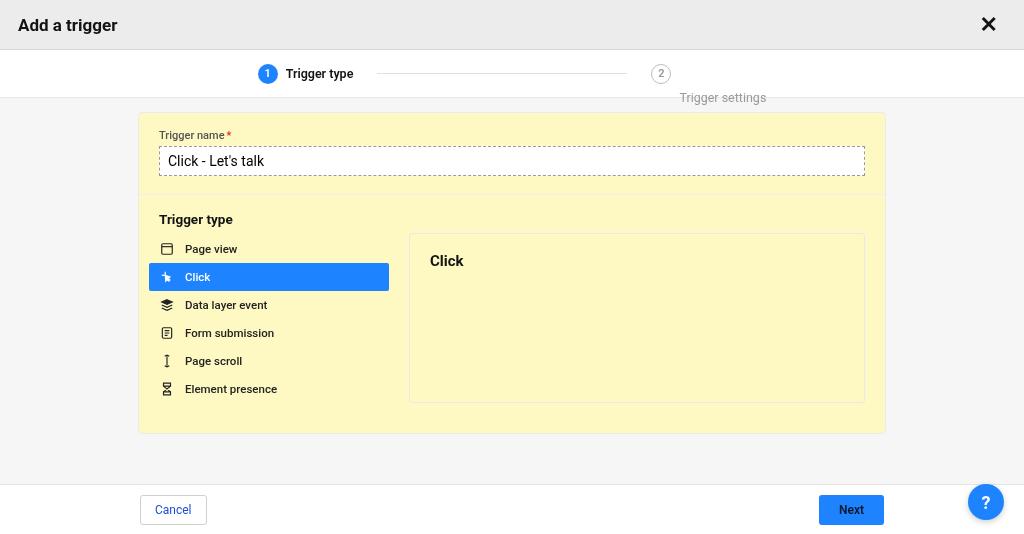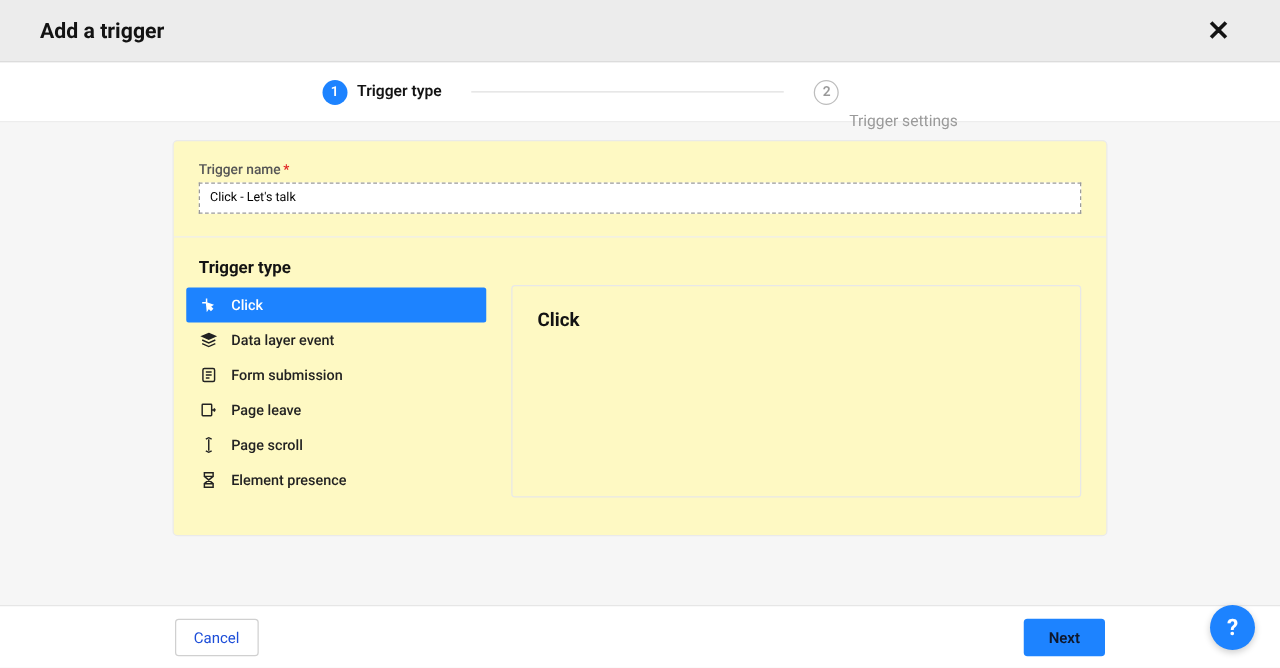--- a/index.html
+++ b/index.html
@@ -11,21 +11,21 @@
     height: 534px;
     overflow: hidden;
     position: relative;
   }
   .header {
     background: #ececec;
     height: 50px;
     display: flex;
     align-items: center;
     justify-content: space-between;
-    padding: 0 32px;
+    padding: 0 18px;
     border-bottom: 1px solid #d6d6d6;
   }
   .header h1 {
     font-size: 17px;
     font-weight: 700;
   }
   .close-btn {
     font-size: 22px;
     font-weight: 700;
     cursor: pointer;
@@ -90,21 +90,21 @@
   }
   .field-label {
     font-size: 11px;
     font-weight: 500;
     color: #555;
     margin-bottom: 4px;
   }
   .field-label .req { color: #e02424; margin-left: 2px;}
   .text-input {
     width: 100%;
-    font-size: 10px;
+    font-size: 14px;
     padding: 6px 8px;
     border: 1px dashed #9a9a9a;
     background: #fff;
     outline: none;
     font-family: inherit;
   }
   .card-content {
     display: flex;
     padding: 16px 20px 30px 10px;
     gap: 20px;
@@ -237,20 +237,29 @@
       <div class="field-label">
         <span>Trigger name</span><span class="req">*</span>
       </div>
       <input class="text-input" type="text" value="Click - Let's talk" style="">
     </div>
 
     <div class="card-content">
       <div class="type-list">
         <div class="type-label">Trigger type</div>
 
+        <div class="type-item">
+          <span class="icon">
+            <svg width="14" height="14" viewBox="0 0 24 24" fill="none" stroke="currentColor" stroke-width="2">
+                <rect x="3" y="3" width="18" height="18" rx="2"></rect>
+                <path d="M3 8h18"></path>
+              </svg>
+          </span>
+          <span>Page view</span>
+        </div>
 
         <div class="type-item selected">
           <span class="icon">
             <svg width="14" height="14" viewBox="0 0 24 24" fill="none" stroke="currentColor" stroke-width="2">
                 <path d="M9 3v6"></path>
                 <path d="M3 9h6"></path>
                 <path d="M9 9l8 3-3 2 3 3-2 2-3-3-2 3z" fill="currentColor"></path>
               </svg>
           </span>
           <span>Click</span>
@@ -271,29 +280,20 @@
           <span class="icon">
             <svg width="14" height="14" viewBox="0 0 24 24" fill="none" stroke="currentColor" stroke-width="2">
                 <rect x="4" y="3" width="16" height="18" rx="2"></rect>
                 <path d="M8 8h8M8 12h8M8 16h5"></path>
               </svg>
           </span>
           <span>Form submission</span>
         </div>
 
 
-        <div class="type-item">
-          <span class="icon">
-            <svg width="14" height="14" viewBox="0 0 24 24" fill="none" stroke="currentColor" stroke-width="2">
-                <rect x="3" y="4" width="13" height="16" rx="1"></rect>
-                <path d="M16 12h5m0 0l-2-2m2 2l-2 2"></path>
-              </svg>
-          </span>
-          <span>Page leave</span>
-        </div>
 
         <div class="type-item">
           <span class="icon">
             <svg width="14" height="14" viewBox="0 0 24 24" fill="none" stroke="currentColor" stroke-width="2">
                 <path d="M8 4l4-2 4 2"></path>
                 <path d="M8 20l4 2 4-2"></path>
                 <path d="M12 4v16"></path>
               </svg>
           </span>
           <span>Page scroll</span>

